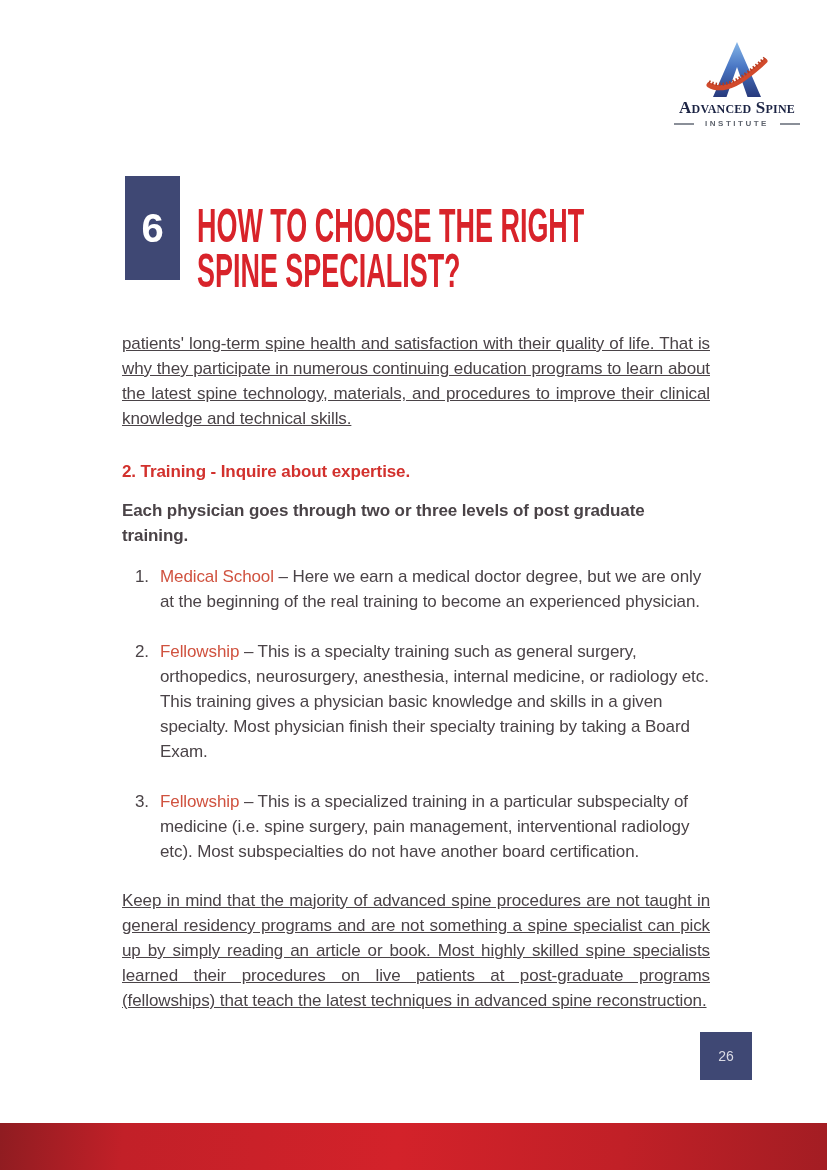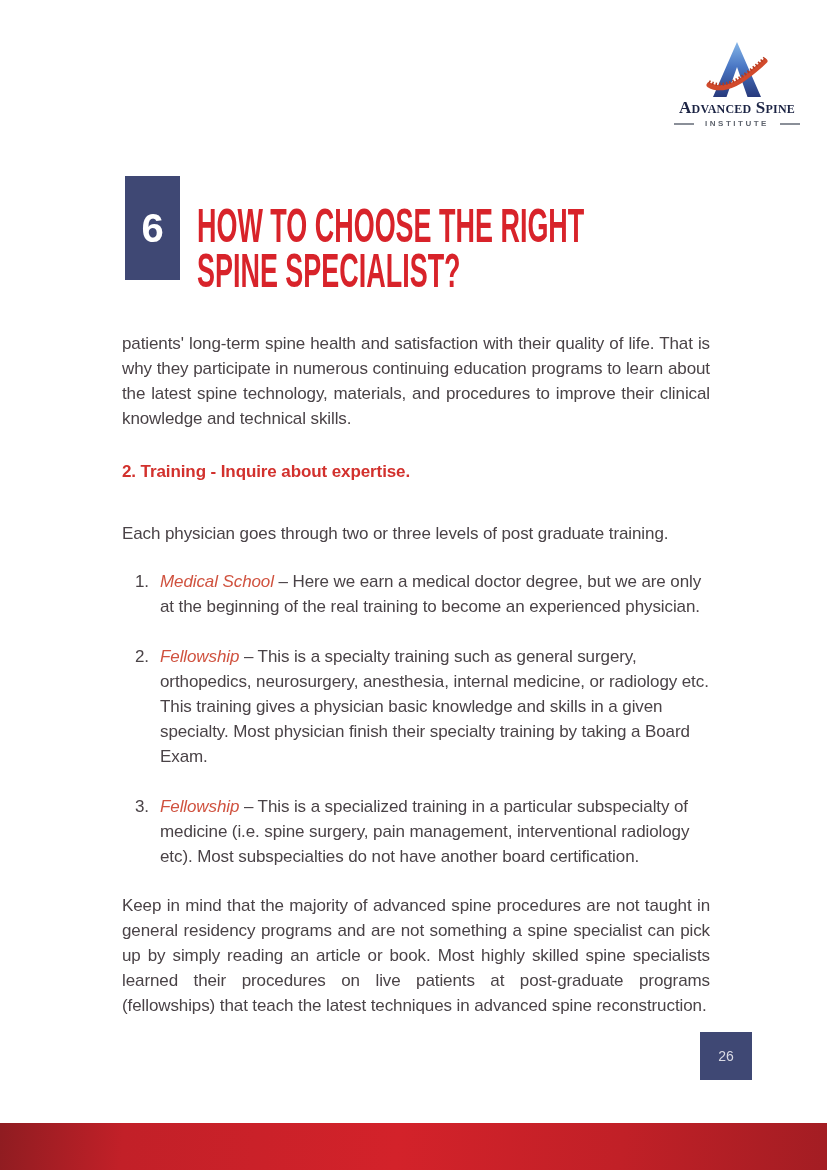--- a/index.html
+++ b/index.html
@@ -30,30 +30,30 @@
   .chapter-title .line {
     display:block; height:45px; line-height:45px; font-size:49px;
     transform:scaleX(0.55); transform-origin:left center; white-space:nowrap;
   }
 
   
   .body {
     position:absolute; left:122px; top:331px; width:588px;
     font-size:17px; line-height:25px; color:#4a4347; letter-spacing:-0.1px;
   }
-  .justified { text-align:justify; }
+  .justified { text-align:justify;text-decoration:underline; }
   .p-open { margin-bottom:28px; }
-  .subheading { font-size:17px; line-height:25px; color:#d2312d; font-weight:bold; margin-bottom:37px; }
-  .p-intro { margin-bottom:23px; }
+  .subheading { font-size:17px; line-height:25px; color:#d2312d; font-weight:bold; margin-bottom:14px; }
+  .p-intro { margin-bottom:16px;font-weight:bold; }
   .training-list { list-style:none; margin:0 0 24px 0; }
   .training-list li { display:flex; margin-bottom:25px; }
   .training-list li:last-child { margin-bottom:0; }
   .li-num { flex:0 0 25px; margin-left:13px; }
   .li-body { flex:1 1 auto; }
-  .term { color:#d0523f;font-style:italic; }
+  .term { color:#d0523f; }
 
   
   .page-num {
     position:absolute; left:700px; top:1032px; width:52px; height:48px;
     background:#3f4874; color:#d9dae4; font-size:14px;
     display:flex; align-items:center; justify-content:center;
   }
   .red-bar {
     position:absolute; left:0; bottom:0; width:827px; height:47px;
     background:linear-gradient(95deg,#8f1c21 0%,#c22028 15%,#d3222a 48%,#c12027 75%,#a31d23 100%);

